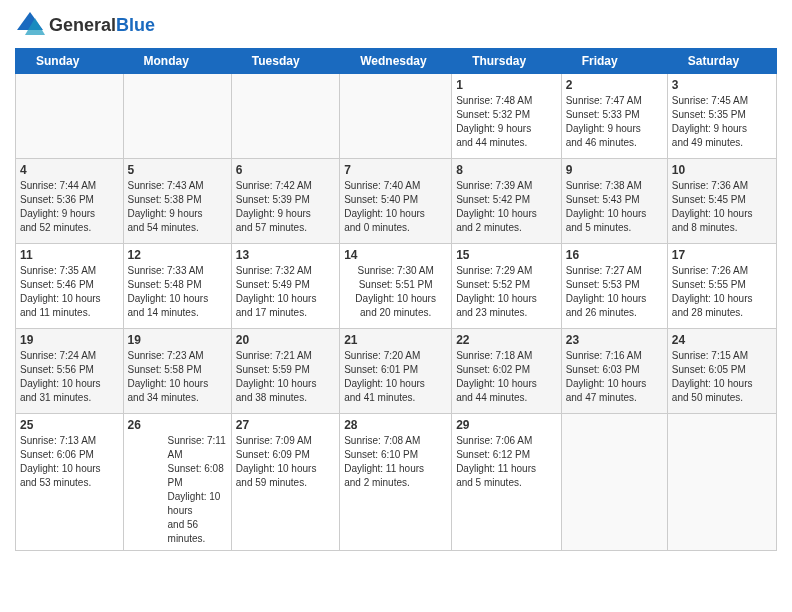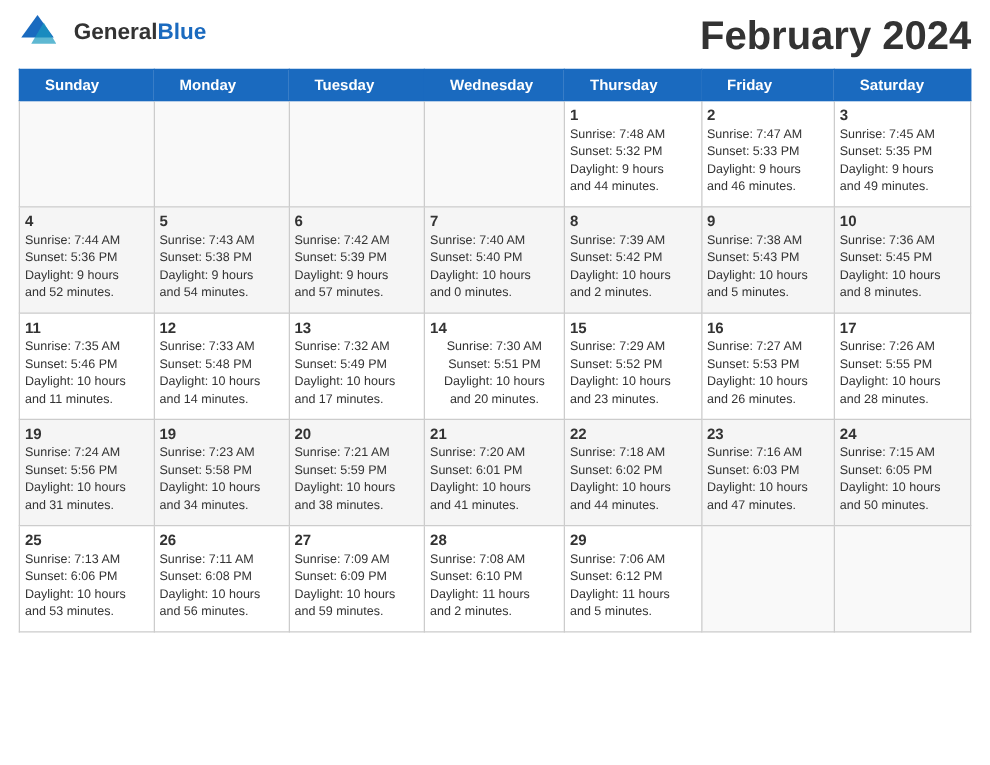--- a/index.html
+++ b/index.html
@@ -12,21 +12,21 @@
     }
     .header {
       display: flex;
       justify-content: space-between;
       align-items: flex-start;
       margin-bottom: 8px;
     }
     .logo {
       display: flex;
       align-items: center;
-      gap: 14px;
+      gap: 4px;
     }
     .logo-icon {
       width: 30px;
       height: 30px;
     }
     .title-block {
       text-align: right;
     }
     .title-month {
       font-size: 32px;
@@ -85,21 +85,20 @@
   <div class="logo">
     <svg class="logo-icon" viewBox="0 0 30 30" xmlns="http://www.w3.org/2000/svg">
       <polygon points="15,2 28,20 2,20" fill="#1a6abf"></polygon>
       <polygon points="20,8 30,25 10,25" fill="#1a9abf" opacity="0.7"></polygon>
     </svg>
     <div>
       <span style="font-size:18px;font-weight:bold;color:#333;">General</span><span style="font-size:18px;font-weight:bold;color:#1a6abf;">Blue</span>
     </div>
   </div>
   <div class="title-block">
-    <div class="title-month">February 2024</div>
   </div>
 </div>
 
 <table>
   <thead>
     <tr>
       <th>Sunday</th>
       <th>Monday</th>
       <th>Tuesday</th>
       <th>Wednesday</th>
@@ -292,21 +291,21 @@
       <tr>
         <td>
           <span class="day-number">25</span>
           <div class="day-info" style="white-space: pre-line;">Sunrise: 7:13 AM
 Sunset: 6:06 PM
 Daylight: 10 hours
 and 53 minutes.</div>
         </td>
         <td>
           <span class="day-number">26</span>
-          <div class="day-info" style="white-space: pre-line;">Sunrise: 7:11 AM
+          <div class="day-info" style="white-space: pre-line; margin-left: 40px;">Sunrise: 7:11 AM
 Sunset: 6:08 PM
 Daylight: 10 hours
 and 56 minutes.</div>
         </td>
         <td>
           <span class="day-number">27</span>
           <div class="day-info" style="white-space: pre-line;">Sunrise: 7:09 AM
 Sunset: 6:09 PM
 Daylight: 10 hours
 and 59 minutes.</div>

